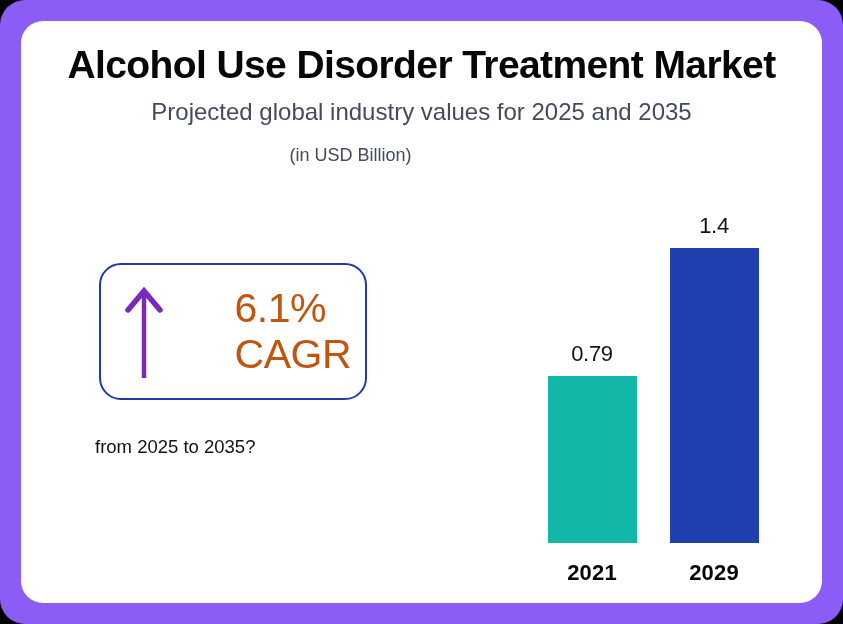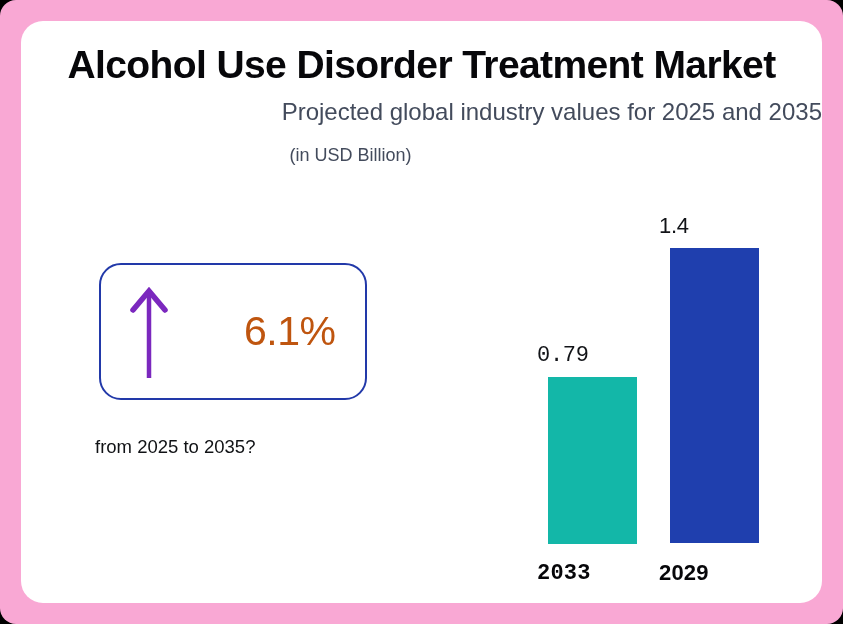--- a/index.html
+++ b/index.html
@@ -15,22 +15,22 @@
   }
 
   
   #infographic-frame {
     position: absolute;
     left: 0;
     top: 0;
     width: 843px;
     height: 624px;
     box-sizing: border-box;
-    background: #f9a8d4;
-    border-radius: 16px;
+    background: #8b5cf6;
+    border-radius: 25px;
   }
 
   
   #card {
     position: absolute;
     left: 21px;
     top: 21px;
     width: 801px;
     height: 582px;
     box-sizing: border-box;
@@ -50,21 +50,21 @@
     font-weight: bold;
     letter-spacing: -0.6px;
     color: #07070a;
     white-space: nowrap;
   }
   #chart-subtitle {
     position: absolute;
     left: 0;
     top: 77px;
     width: 801px;
-    text-align: right;
+    text-align: center;
     font-size: 24px;
     font-weight: normal;
     color: #434b5c;
     white-space: nowrap;
   }
   #chart-units {
     position: absolute;
     left: 0;
     top: 124px;
     width: 659px;
@@ -122,23 +122,23 @@
   #bar-chart {
     position: absolute;
     left: 480px;
     top: 145px;
     width: 300px;
     height: 420px;
   }
   .bar-column {
     position: absolute;
     bottom: 0;
-    text-align: left;
-  }
-  .bar-column.col-0 { left: 36px;  width: 110px; font-family: Liberation Mono, monospace; }
+    text-align: center;
+  }
+  .bar-column.col-0 { left: 36px;  width: 110px; }
   .bar-column.col-1 { left: 158px; width: 110px; }
 
   .bar-value {
     font-size: 22px;
     color: #111317;
     margin-bottom: 9px;
     letter-spacing: -0.3px;
   }
   .bar-rect {
     margin: 0 auto;
@@ -173,35 +173,36 @@
 
     <div id="cagr-box">
       <div id="cagr-arrow-wrap">
         <svg width="44" height="96" viewBox="0 0 44 96" aria-hidden="true">
           <line x1="22" y1="94" x2="22" y2="8" stroke="#7b28be" stroke-width="4.5" stroke-linecap="butt"></line>
           <polyline points="6,26 22,7 38,26" fill="none" stroke="#7b28be" stroke-width="5.5" stroke-linecap="round" stroke-linejoin="miter"></polyline>
         </svg>
       </div>
       <div id="cagr-text">
         <span id="cagr-value">6.1%</span>
+        <span id="cagr-label">CAGR</span>
       </div>
     </div>
 
     <div id="growth-question">
       <span>from 2025 to 2035?</span>
     </div>
 
     <div id="bar-chart">
 
       <div class="bar-column col-0">
         <div class="bar-stack">
           <div class="bar-value">0.79</div>
           <div class="bar-rect fill-0"></div>
         </div>
-        <div class="bar-label">2033</div>
+        <div class="bar-label">2021</div>
       </div>
 
       <div class="bar-column col-1">
         <div class="bar-stack">
           <div class="bar-value">1.4</div>
           <div class="bar-rect fill-1"></div>
         </div>
         <div class="bar-label">2029</div>
       </div>
 

